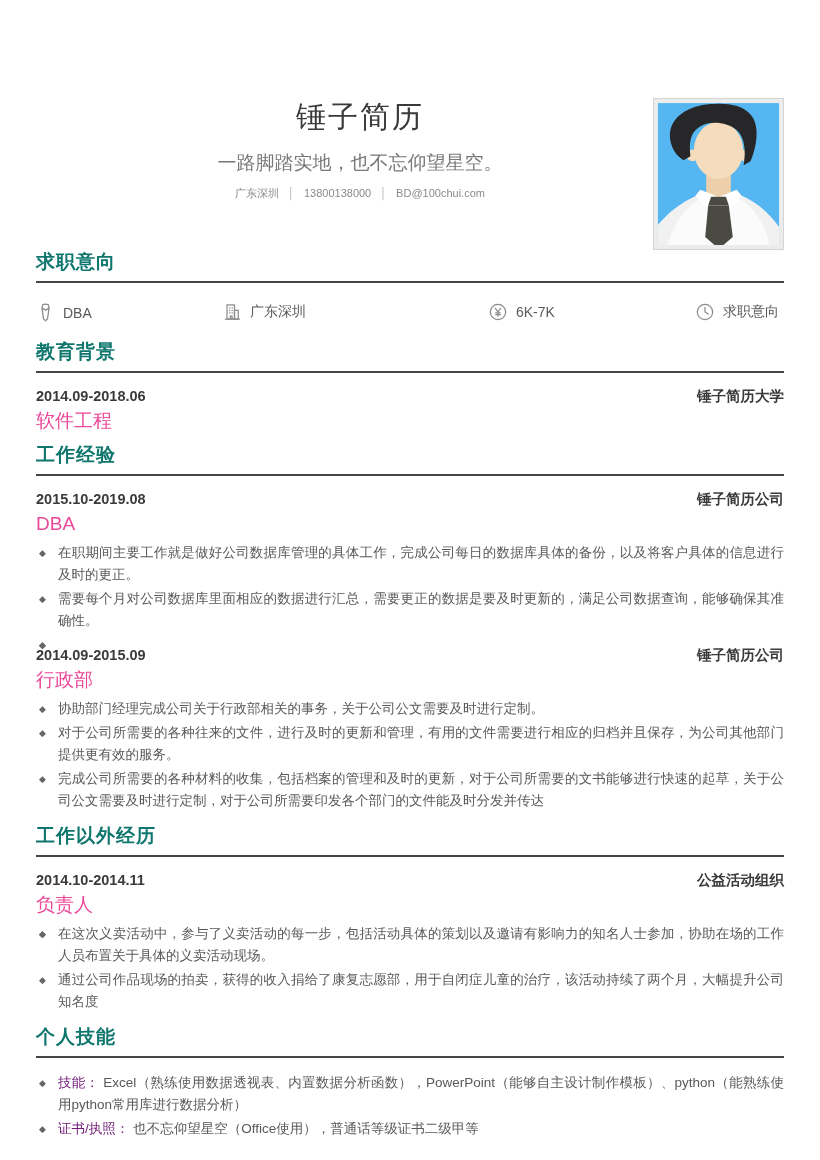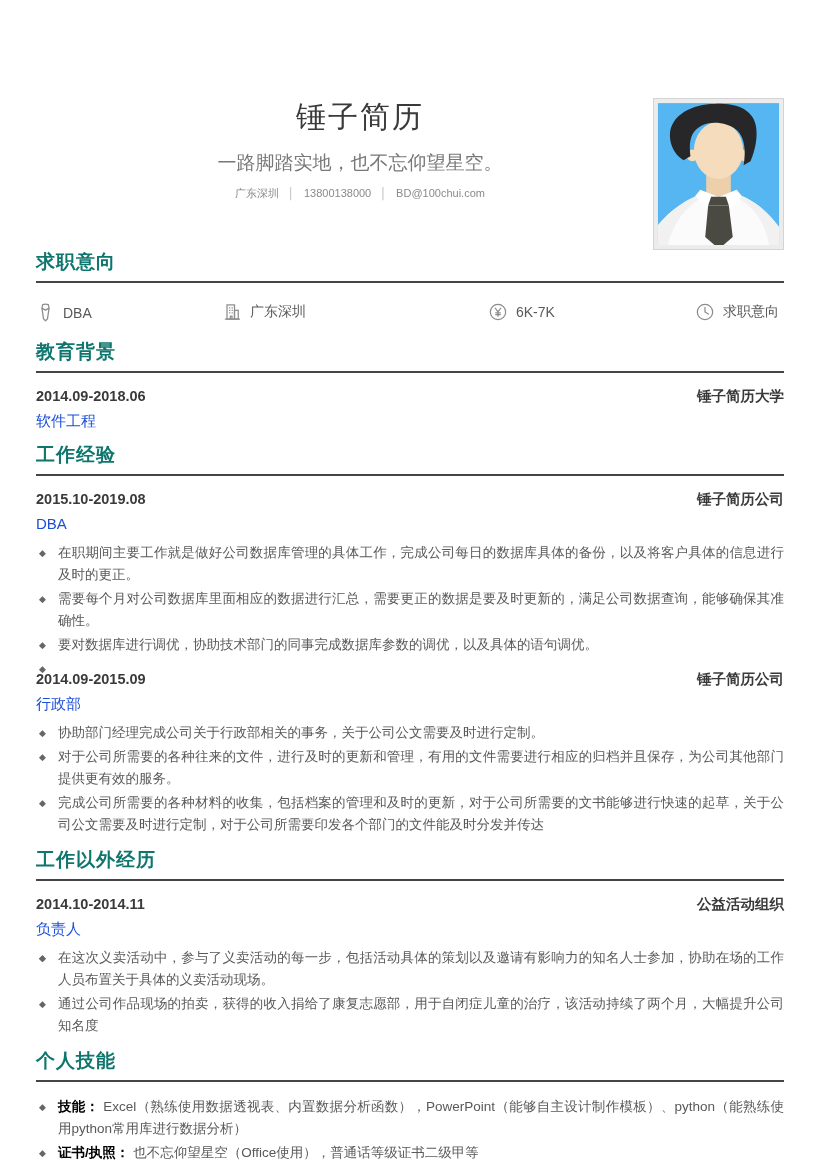--- a/index.html
+++ b/index.html
@@ -36,31 +36,31 @@
   
   .intent-row { position:relative; height:26px; margin-top:19px; }
   .intent { position:absolute; top:0; display:flex; align-items:center; font-size:14px; color:#595959; }
   .intent svg { margin-right:8px; flex:0 0 auto; }
   .intent.p1 { left:0; } .intent.p2 { left:186px; } .intent.p3 { left:452px; } .intent.p4 { left:659px; }
 
   
   .entry { margin-top:13px; }
   .entry-head { display:flex; justify-content:space-between; align-items:baseline; }
   .period, .org { font-size:14.5px; font-weight:bold; color:#3a3a3a; line-height:20px; }
-  .role { margin-top:5px; font-size:15px; color:#1d4ed8; line-height:20px; }
+  .role { margin-top:5px; font-size:19px; color:#ec4899; line-height:20px; }
 
   ul.bullets { list-style:none; margin-top:8px; }
   ul.bullets li {
     position:relative; padding-left:22px; font-size:13.5px; color:#595959;
     line-height:22px; text-align:justify; margin-bottom:2px;
   }
   ul.bullets li .bullet {
     position:absolute; left:3px; top:0; font-size:9px; color:#666; line-height:22px;
   }
-  .sk-label { font-weight:bold; color:#000000; margin-right:4px; }
+  .sk-label { font-weight:normal; color:#701a75; margin-right:4px; }
 </style>
 </head>
 <body>
 
 <div class="page">
 
   <div class="header">
     <div class="title-wrap">
       <div class="name">锤子简历</div>
       <div class="motto">一路脚踏实地，也不忘仰望星空。</div>
@@ -147,21 +147,21 @@
 
     <div class="entry">
       <div class="entry-head">
         <span class="period">2015.10-2019.08</span>
         <span class="org">锤子简历公司</span>
       </div>
       <div class="role">DBA</div>
       <ul class="bullets">
         <li><span class="bullet">◆</span><span>在职期间主要工作就是做好公司数据库管理的具体工作，完成公司每日的数据库具体的备份，以及将客户具体的信息进行及时的更正。</span></li>
         <li><span class="bullet">◆</span><span>需要每个月对公司数据库里面相应的数据进行汇总，需要更正的数据是要及时更新的，满足公司数据查询，能够确保其准确性。</span></li>
-        <li><span class="bullet">◆</span><span>要对数据库进行调优，协助技术部门的同事完成数据库参数的调优，以及具体的语句调优。</span></li>
+        <li><span class="bullet">◆</span></li>
         <li><span class="bullet">◆</span></li>
       </ul>
     </div>
 
     <div class="entry">
       <div class="entry-head">
         <span class="period">2014.09-2015.09</span>
         <span class="org">锤子简历公司</span>
       </div>
       <div class="role">行政部</div>

